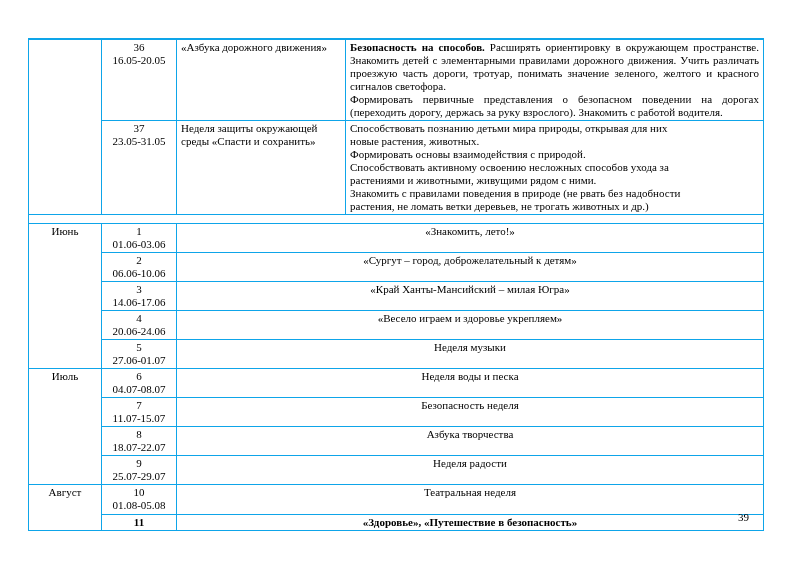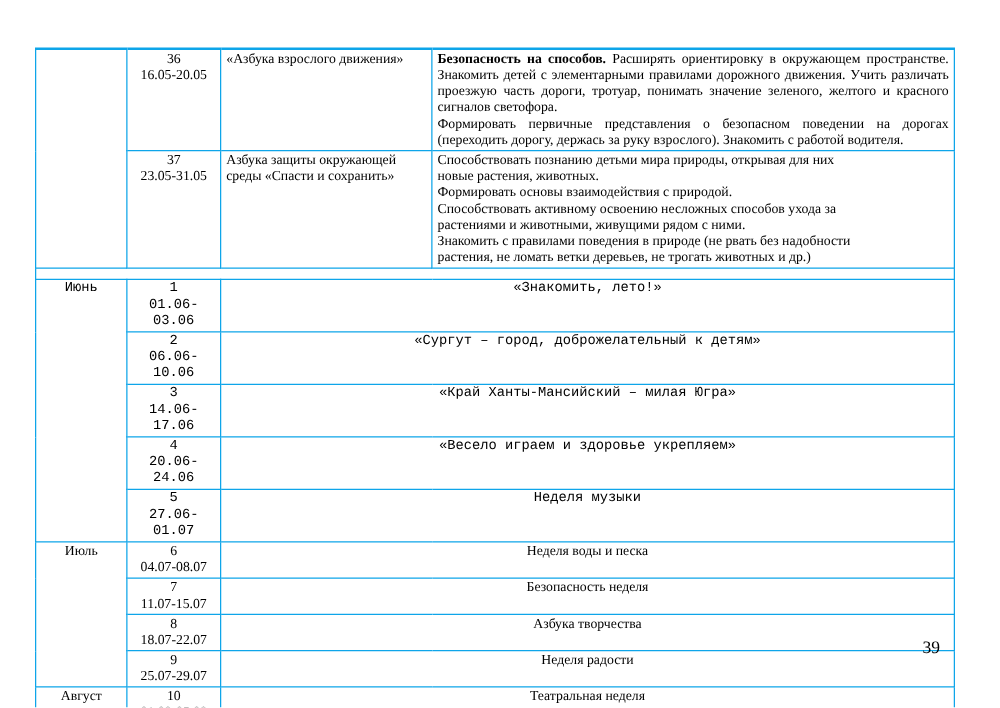--- a/index.html
+++ b/index.html
@@ -32,24 +32,24 @@
     border: 1px solid #0ea5e9;
     vertical-align: top;
     padding: 1px 4px;
     overflow: hidden;
   }
   table.schedule tr.top-edge td { border-top-width: 2px; }
   tr.row-36 { height: 80px; }
   tr.row-37 { height: 90px; }
   tr.spacer-row { height: 9px; }
   tr.spacer-row td { padding: 0; }
-  tr.week-row { height: 28px; font-family: Liberation Mono, monospace; }
+  tr.week-row { height: 28px; }
   tr.week-row-jul { height: 25px; }
   tr.week-row-aug { height: 30px; }
-  tr.week-row-last { height: 14px; }
+  tr.week-row-last { height: 14px; font-weight: bold; }
   td.month-cell {
     text-align: center;
   }
   td.week-cell {
     text-align: center;
     white-space: pre-line;
   }
   td.theme-cell {
     text-align: left;
   }
@@ -59,51 +59,51 @@
   td.desc-cell {
     text-align: justify;
   }
   td.desc-cell .para { text-align: justify; }
   td.desc-cell .pre { white-space: pre-line; text-align: left; }
   .bold-lead { font-weight: bold; }
   .page-number {
     position: absolute;
     left: 738px;
     top: 511px;
-    font-size: 14px;
+    font-size: 11px;
   }
 </style>
 </head>
 <body>
 
 <div class="page">
 
   <table class="schedule">
     <colgroup>
       <col style="width:73px">
       <col style="width:75px">
       <col style="width:169px">
       <col style="width:418px">
     </colgroup>
     <tbody>
 
       <tr class="row-36 top-edge">
         <td class="month-cell" rowspan="2"></td>
         <td class="week-cell">36
 16.05-20.05</td>
-        <td class="theme-cell">«Азбука взрослого движения»</td>
+        <td class="theme-cell">«Азбука дорожного движения»</td>
         <td class="desc-cell">
           <div class="para"><span class="bold-lead">Безопасность на способов.</span><span> Расширять ориентировку в окружающем пространстве. Знакомить детей с элементарными правилами дорожного движения. Учить различать проезжую часть дороги, тротуар, понимать значение зеленого, желтого и красного сигналов светофора.</span></div>
           <div class="para">Формировать первичные представления о безопасном поведении на дорогах (переходить дорогу, держась за руку взрослого). Знакомить с работой водителя.</div>
         </td>
       </tr>
       <tr class="row-37">
         <td class="week-cell">37
 23.05-31.05</td>
-        <td class="theme-cell">Азбука защиты окружающей среды «Спасти и сохранить»</td>
+        <td class="theme-cell">Неделя защиты окружающей среды «Спасти и сохранить»</td>
         <td class="desc-cell">
           <div class="pre">Способствовать познанию детьми мира природы, открывая для них
 новые растения, животных.
 Формировать основы взаимодействия с природой.
 Способствовать активному освоению несложных способов ухода за
 растениями и животными, живущими рядом с ними.
 Знакомить с правилами поведения в природе (не рвать без надобности
 растения, не ломать ветки деревьев, не трогать животных и др.)</div>
         </td>
       </tr>

